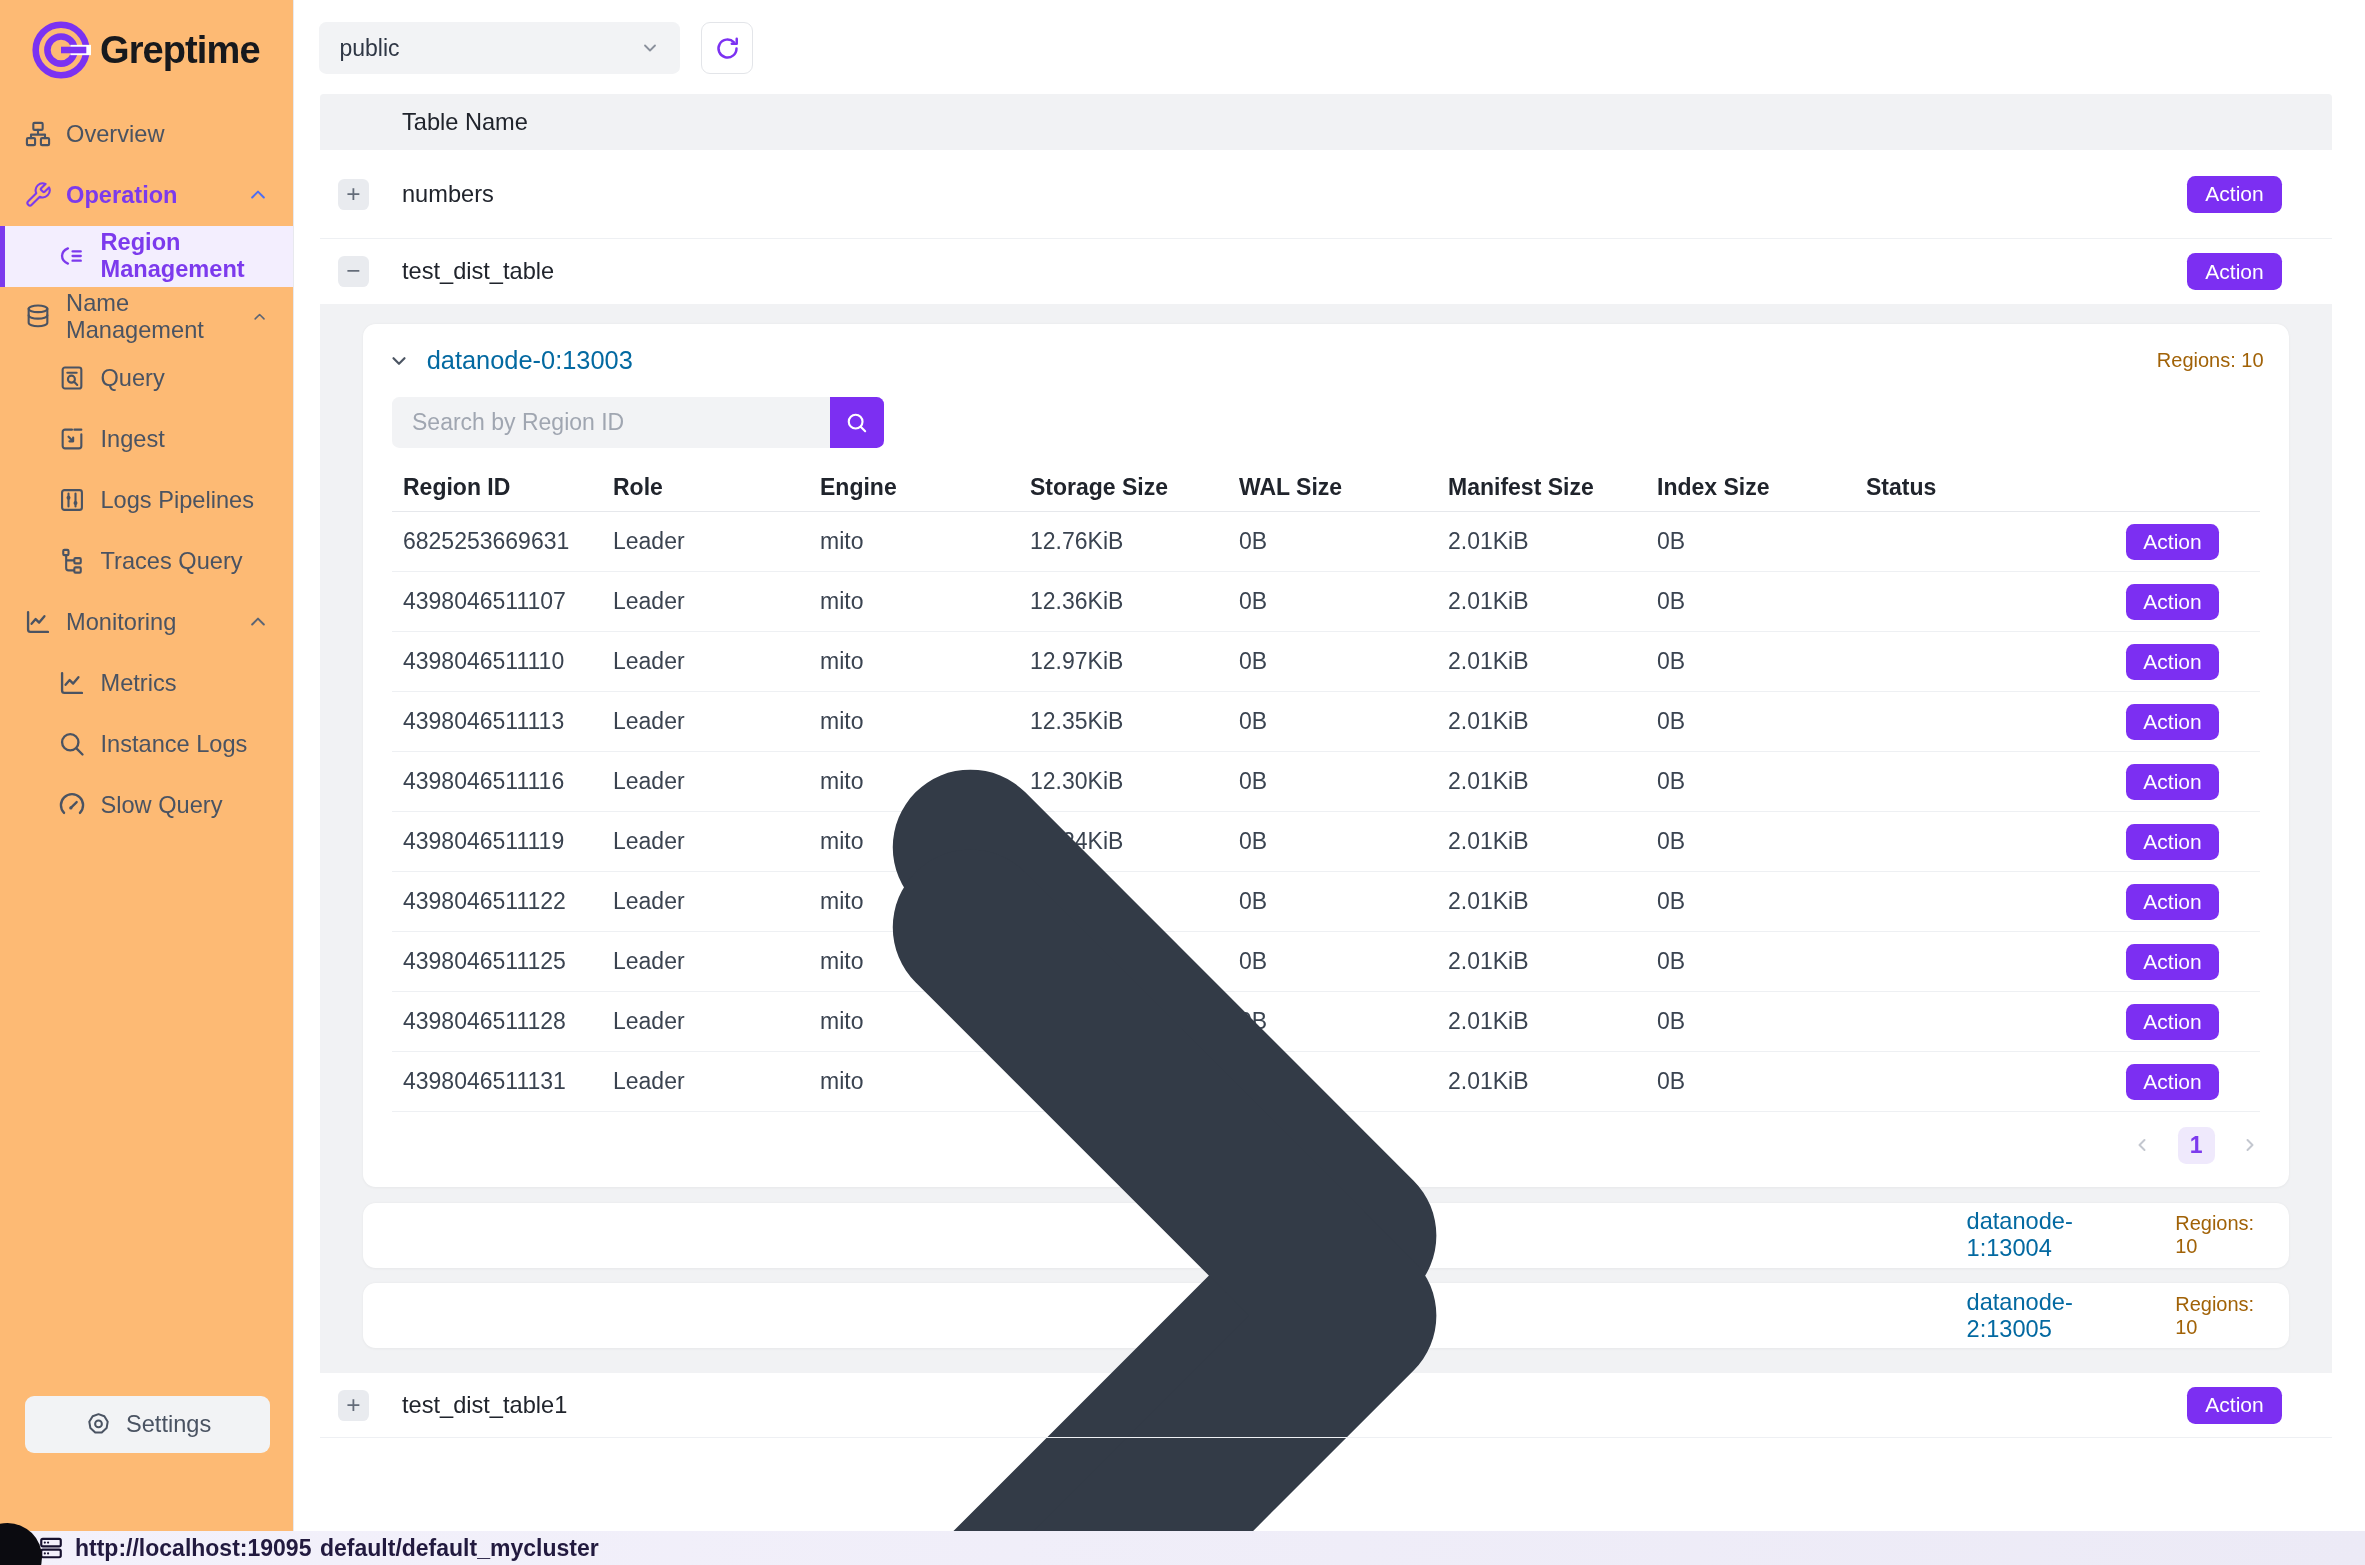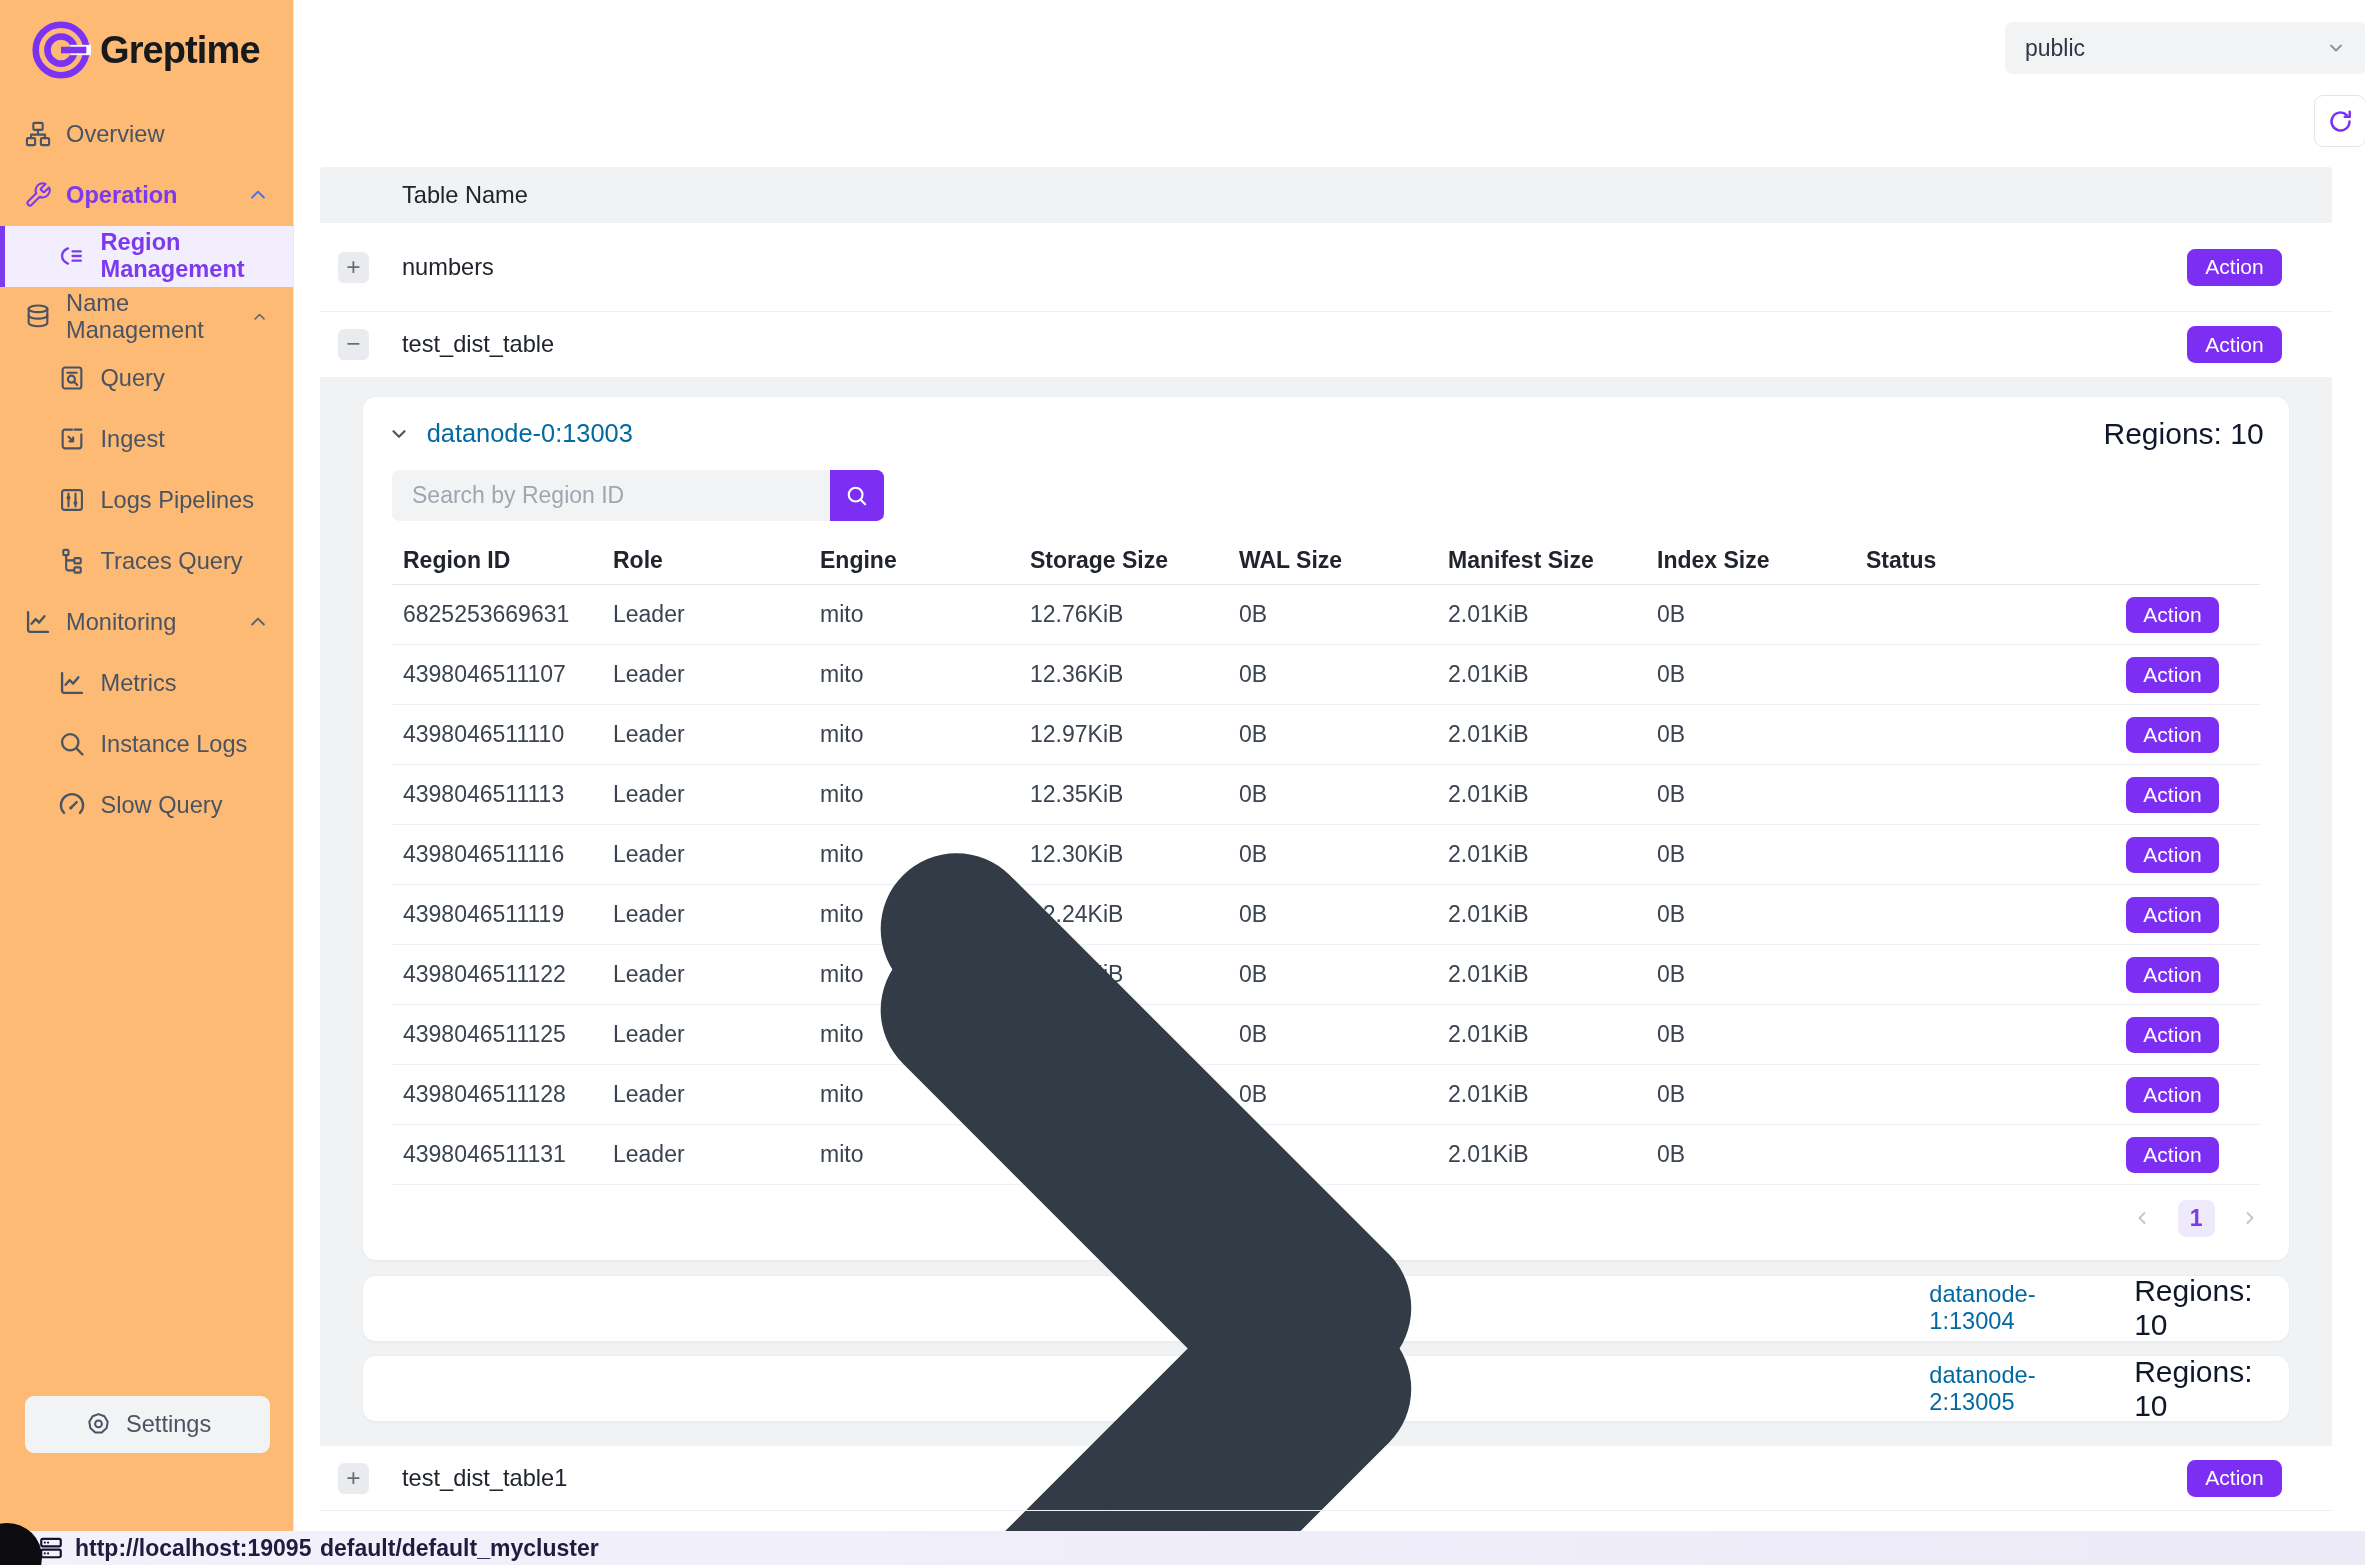--- a/index.html
+++ b/index.html
@@ -29,21 +29,21 @@
   .statusbar .cluster { position:absolute; left:320px; }
   .corner-blob { position:absolute; left:-27px; bottom:-27px; width:69px; height:69px; border-radius:50%; background:#0b0b10; z-index:7; }
 
   
   .main { position:absolute; left:294px; top:0; width:2072px; height:1531px; background:#fff; }
   .tabbar { height:67px; border-bottom:0.9px solid #e5e7eb; display:flex; align-items:stretch; padding-left:25.4px; gap:53px; }
   .tab { display:flex; align-items:center; font-size:24.5px; color:#434c5b; position:relative; cursor:pointer; }
   .tab.active { color:#7c3aed; font-weight:600; }
   .tab.active::after { content:""; position:absolute; left:0; right:0; bottom:-0.9px; height:5.4px; border-radius:3.6px; background:#7c3aed; }
 
-  .toolbar { display:flex; align-items:flex-end; gap:21px; padding:22px 0 0 25.4px;flex-direction:column; }
+  .toolbar { display:flex; align-items:flex-end; gap:21px; padding:22px 0 0 25.4px; }
   .schema-select { width:361px; height:52px; background:#f2f3f5; border-radius:7.3px; display:flex; align-items:center; padding:0 20px; font-size:23px; color:#2f3745; cursor:pointer; }
   .schema-select .spacer { flex:1; }
   .schema-select .chev { width:20px; height:20px; color:#8a909c; }
   .refresh-btn { width:52px; height:52px; background:#fff; border:0.9px solid #e3e5e9; border-radius:9px; display:flex; align-items:center; justify-content:center; cursor:pointer; }
   .refresh-btn svg { width:27px; height:27px; color:#7c31f2; }
 
   
   .table-wrap { margin:20px 34px 0 26px; width:2012px; }
   .thead { background:#f1f2f4; height:56px; border-radius:3.6px 3.6px 0 0; display:flex; align-items:center; padding-left:82px; font-size:23.6px; font-weight:400; color:#20242c; }
   .trow { position:relative; display:flex; align-items:center; border-bottom:0.9px solid #eef0f3; }
@@ -54,21 +54,21 @@
   .row-action { position:absolute; right:50px; }
   .btn-action { background:#7c2ff2; color:#fff; border:none; border-radius:8.2px; font-size:21px; font-family:inherit; width:95px; height:37px; cursor:pointer; }
 
   
   .expanded-panel { background:#f1f2f4; padding:20px 43px 25.4px; }
   .dn-card { background:#fff; border-radius:12.7px; box-shadow:0 0.9px 2.7px rgba(30,35,48,.05); }
   .dn-head { height:73px; display:flex; align-items:center; padding:0 25.4px; gap:16.3px; }
   .dn-head .chev { width:22px; height:22px; color:#4c5563; flex:0 0 auto; cursor:pointer; }
   .dn-label { font-size:25.4px; color:#0369a1; font-weight:500; }
   .dn-head .spacer { flex:1; }
-  .dn-regions { font-size:30px; color:#0f172a; }
+  .dn-regions { font-size:20px; color:#a16207; }
   .dn-card.collapsed { height:65px; margin-top:15.4px; display:flex; align-items:center; padding:0 25.4px; gap:25px; }
 
   .searchbar { display:flex; margin:0 0 0 29px; width:492px; height:51px; }
   .searchbar input { flex:1; border:none; outline:none; background:#f2f3f5; border-radius:7.3px 0 0 7.3px; font-size:23px; font-family:inherit; color:#2f3745; padding:0 20px; }
   .searchbar input::placeholder { color:#a0a6b1; }
   .search-btn { width:54px; border:none; background:#7c2ff2; border-radius:0 7.3px 7.3px 0; display:flex; align-items:center; justify-content:center; cursor:pointer; }
   .search-btn svg { width:25.4px; height:25.4px; color:#fff; }
 
   .region-table { margin:15.4px 29px 0; }
   .rt-row { display:grid; grid-template-columns:210px 207px 210px 209px 209px 209px 209px 200px 1fr; align-items:center; height:60px; border-bottom:0.9px solid #eef0f3; }

